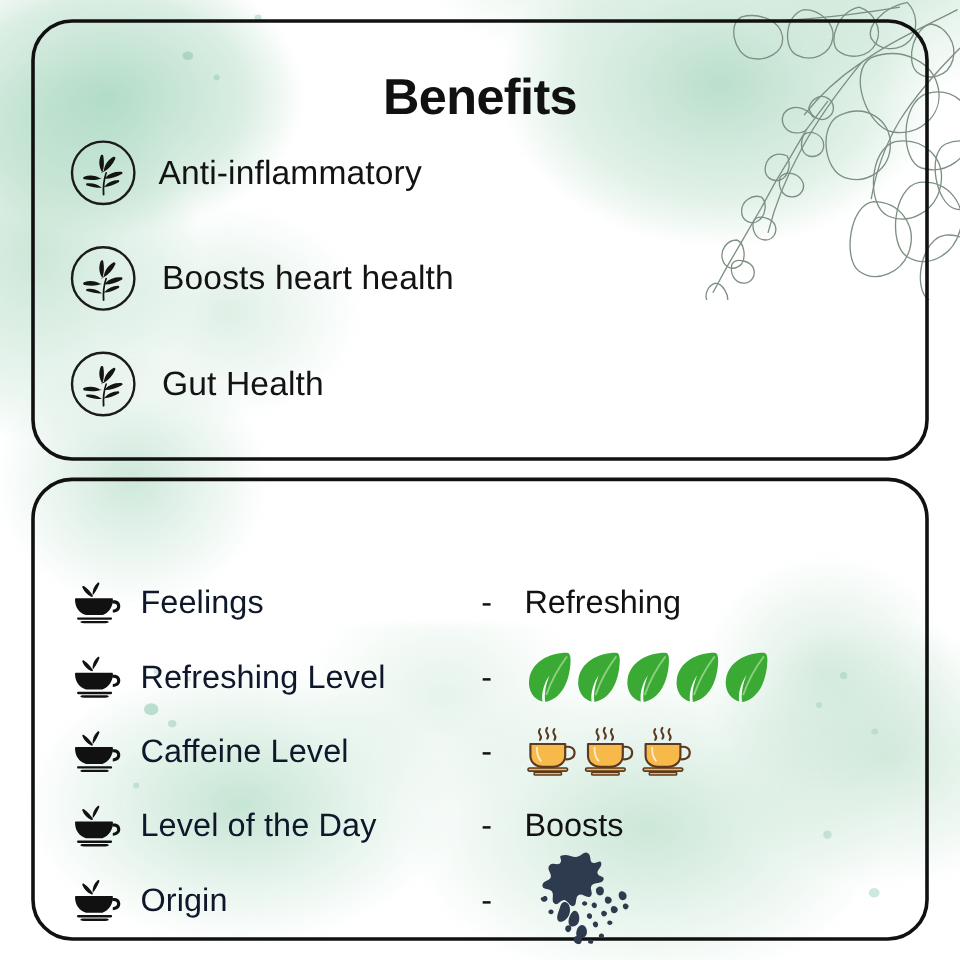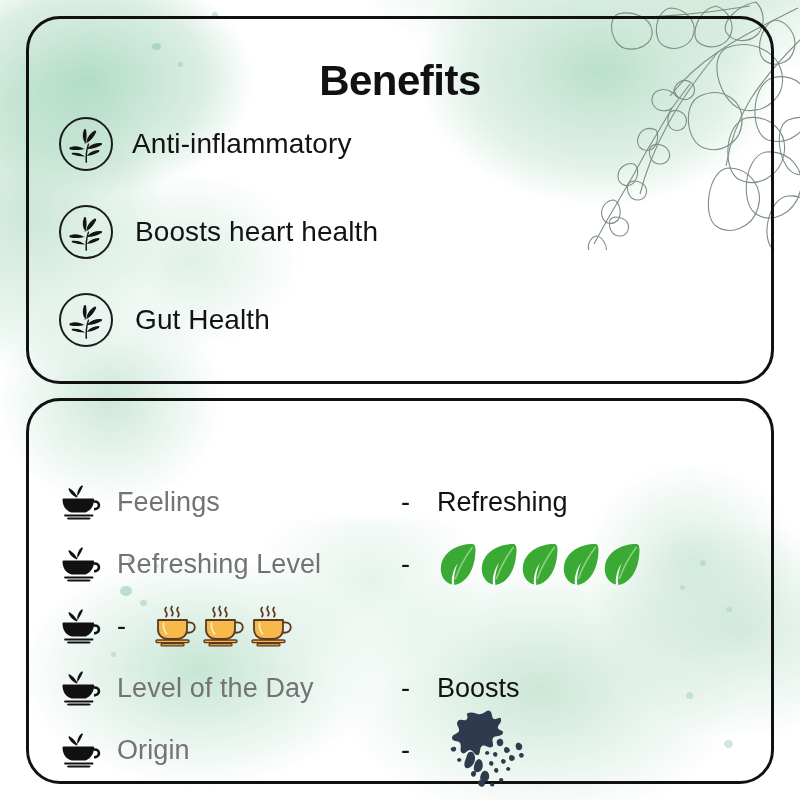--- a/index.html
+++ b/index.html
@@ -98,21 +98,21 @@
 
   
   #spec-list{position:absolute;left:26px;top:70px;width:692px;}
   .spec-row{
     display:flex;align-items:center;
     height:62px;
   }
   .spec-icon{width:48px;height:48px;flex:0 0 48px;margin-right:14px;}
   .spec-label{
     flex:0 0 284px;
-    font-size:27px;color:#737373;white-space:nowrap;letter-spacing:.1px;
+    font-size:27px;color:#0f172a;white-space:nowrap;letter-spacing:.1px;
   }
   .spec-dash{
     flex:0 0 36px;
     font-size:27px;color:#121212;text-align:left;
   }
   .spec-value{
     flex:1 1 auto;
     font-size:27px;color:#121212;white-space:nowrap;
     display:flex;align-items:center;text-align:right;
   }
@@ -308,20 +308,21 @@
             <g fill="#111">
               <path d="M22.2 18.4c-.4-4.3 1-7.9 4.2-10.8.7-.6 1.7.1 1.4 1-1.9 4.6-4 8-6.3 10.4-.4.4-1.2.1-1.3-.6Z"></path>
               <path d="M21.4 19.2c-3.6-1.3-6.2-3.9-7.8-7.8-.3-.8.6-1.5 1.3-1 3.5 2.4 6 5.2 7.5 8.2.2.5-.4 1-1 .6Z"></path>
               <path d="M8.5 20.6h29.8c.5 0 .8.4.8.9 0 6.1-3.4 11-8.4 12.9v.2h-14c-5.6-1.5-9.2-6.6-9.2-13.1 0-.5.4-.9.9-.9Z"></path>
               <path d="M38.6 22.4c3.6-.5 6.3 1.1 6.6 4.3.3 3.3-2.2 5.6-6.2 5.8v-2.4c2.3-.2 3.7-1.3 3.6-3.1-.1-1.7-1.5-2.4-4-2.1Z"></path>
               <path d="M10.2 36.5h27.2c.6 0 1 .4 1 1s-.4 1-1 1H10.2c-.6 0-1-.4-1-1s.4-1 1-1Z"></path>
               <path d="M14.8 39.4h18c1.8 0 2.8.4 2.8 1s-1 1-2.8 1h-18c-1.8 0-2.8-.4-2.8-1s1-1 2.8-1Z"></path>
             </g>
           </svg>
         </span>
+        <span class="spec-label">Caffeine Level</span>
         <span class="spec-dash">-</span>
         <span class="spec-value">
           <span class="rating-group cups" id="caffeine-rating">
               <svg class="cup-unit">
                 <use href="#sym-cup"></use>
               </svg>
               <svg class="cup-unit">
                 <use href="#sym-cup"></use>
               </svg>
               <svg class="cup-unit">

